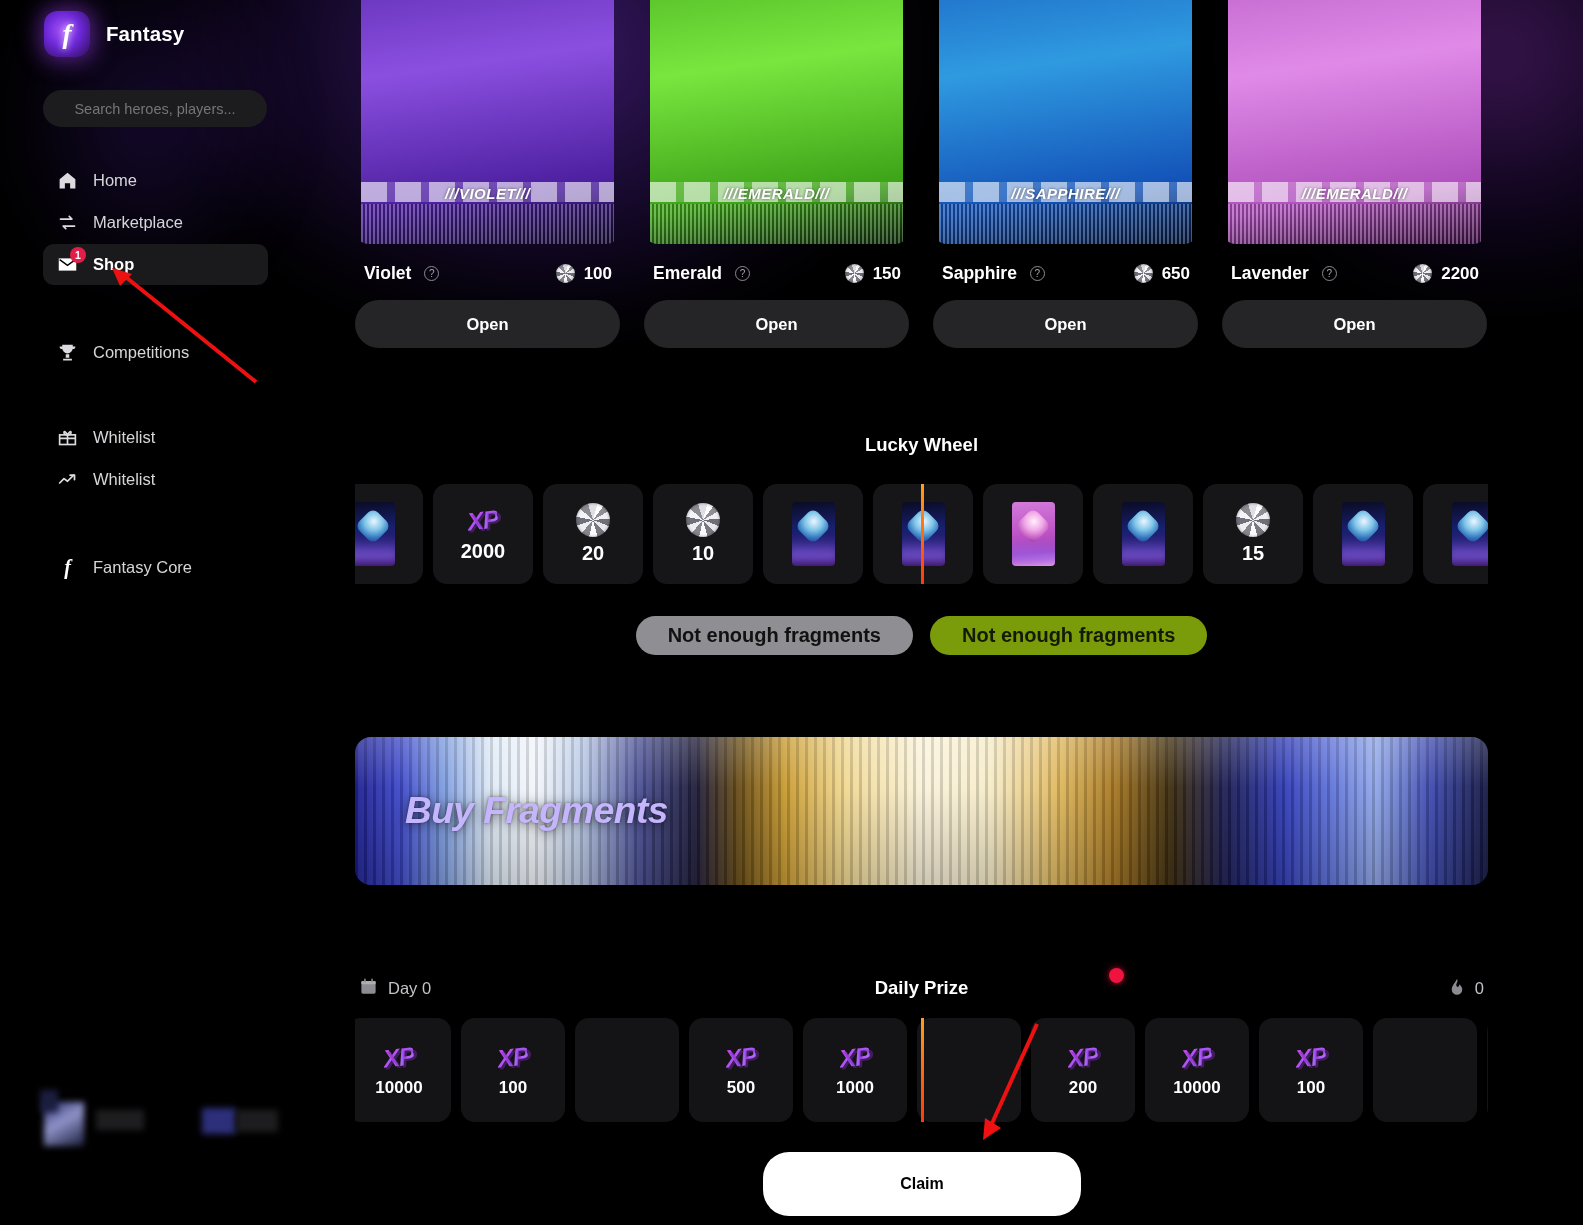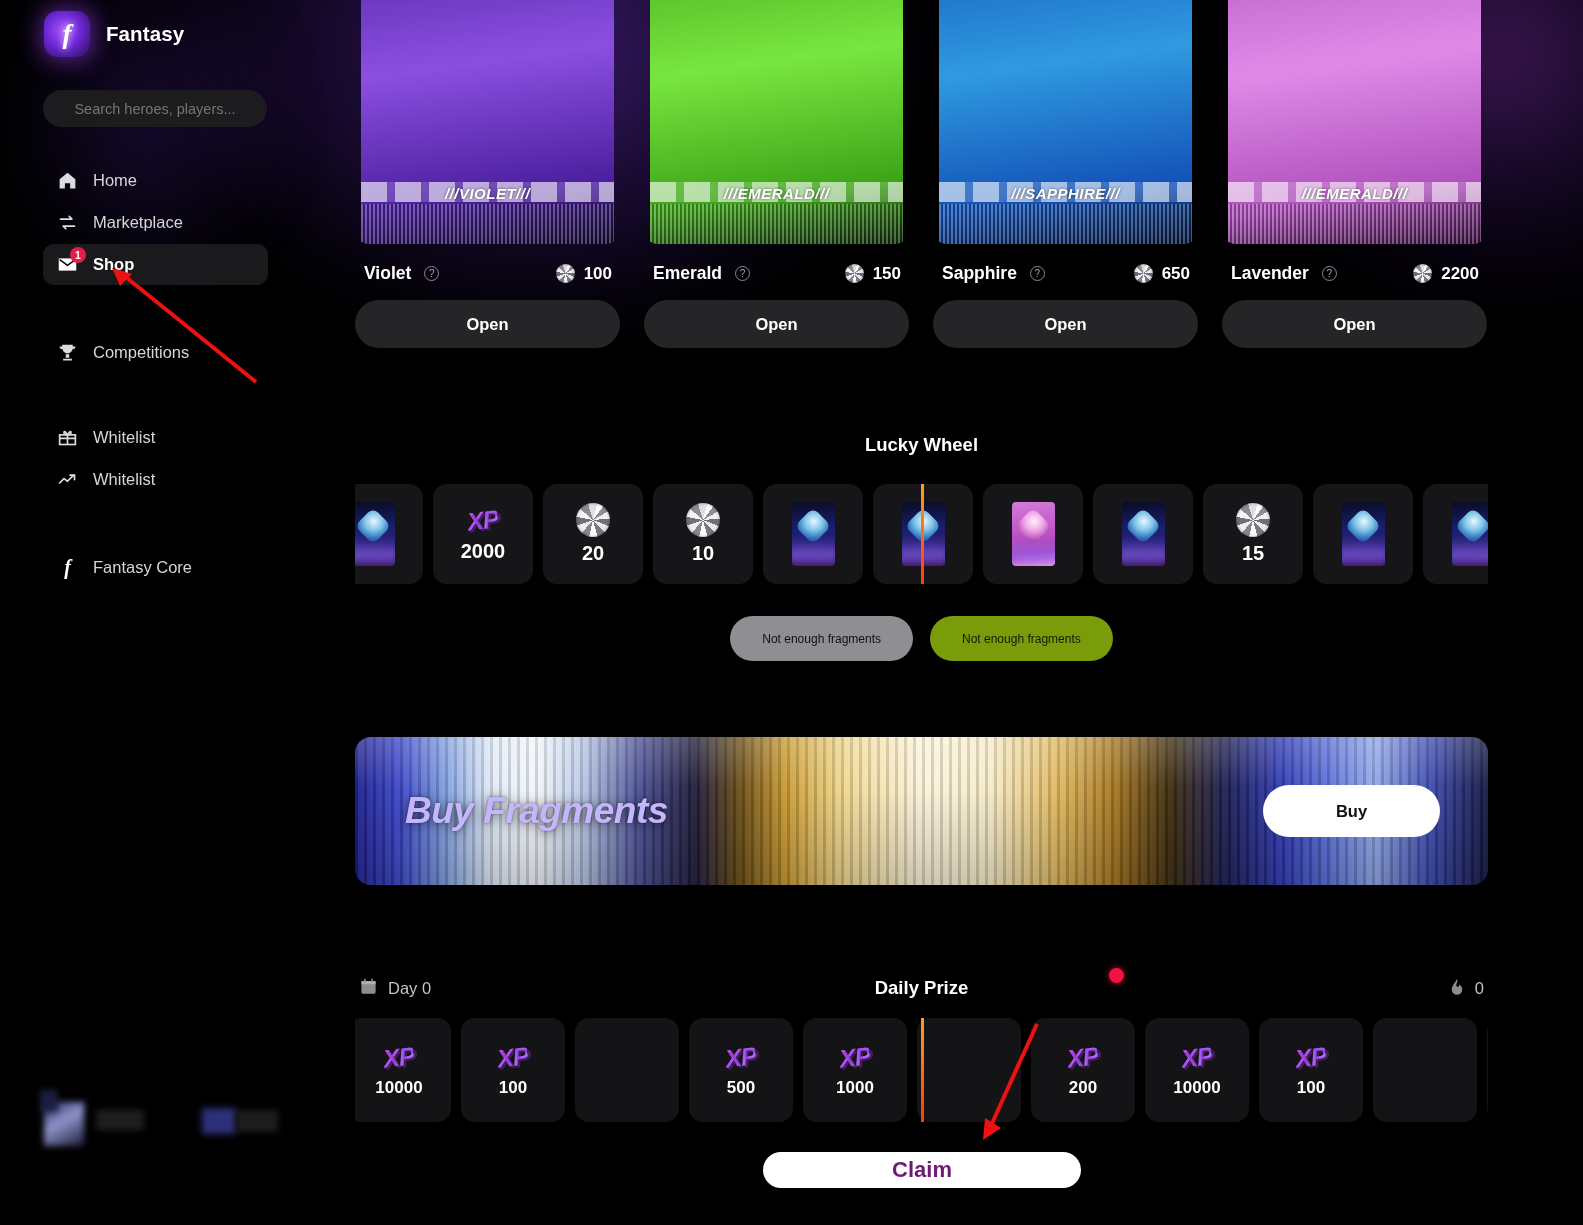--- a/index.html
+++ b/index.html
@@ -174,22 +174,22 @@
     position: absolute; top: 0; width: 3px; height: 100px;
     background: linear-gradient(180deg, #ff9f1c 0%, #ff6a12 50%, #ff3b0a 100%);
     z-index: 6; pointer-events: none;
   }
 
   
   .wheel-btns {
     position: absolute; width: 1133px; display: flex; justify-content: center; gap: 17px;
   }
   .pill {
-    height: 45px; border-radius: 25px; border: none; cursor: pointer;
-    font-size: 12px; font-weight: normal; font-family: "Liberation Sans", sans-serif;
+    height: 39px; border-radius: 25px; border: none; cursor: pointer;
+    font-size: 20px; font-weight: bold; font-family: "Liberation Sans", sans-serif;
     padding: 0 32px;
   }
   .pill.gray { background: #8e8e93; color: #111; }
   .pill.olive { background: #7a9c0b; color: #141a02; }
 
   
   .banner {
     position: absolute; left: 0; width: 1133px; height: 148px; border-radius: 16px;
     overflow: hidden;
   }
@@ -233,22 +233,22 @@
   }
   .prize-item {
     flex: 0 0 104px; height: 104px; border-radius: 14px; background: #141416;
     display: flex; flex-direction: column; align-items: center; justify-content: center;
     gap: 6px; cursor: pointer; position: relative;
   }
   .prize-item .val { font-size: 17px; font-weight: bold; color: #fff; }
   .pointer-line.tall { height: 104px; }
 
   .claim-btn {
-    position: absolute; width: 318px; height: 36px; border-radius: 26px;
-    background: #fff; border: none; color: #701a75; font-size: 22px; font-weight: bold;
+    position: absolute; width: 318px; height: 64px; border-radius: 26px;
+    background: #fff; border: none; color: #000000; font-size: 16px; font-weight: bold;
     cursor: pointer; font-family: "Liberation Sans", sans-serif;
   }
 
   
   .red-dot {
     position: absolute; left: 1109px; top: 968px; width: 15px; height: 15px;
     border-radius: 50%; background: #f0123f; box-shadow: 0 0 7px rgba(240,18,63,.75);
     z-index: 60; pointer-events: none;
   }
   .arrow { position: absolute; z-index: 55; pointer-events: none; }
@@ -489,21 +489,20 @@
       </div>
     <div class="wheel-btns" style="top:616px;">
       <button class="pill gray">Not enough fragments</button>
       <button class="pill olive">Not enough fragments</button>
     </div>
 
     <div class="banner" style="top:737px;">
       <div class="banner-bg"></div>
       <div class="banner-vert"></div>
       <div class="banner-title">Buy Fragments</div>
-      <button class="buy-btn">Buy</button>
     </div>
 
     <div class="daily-head" style="top:977px;">
       <div class="day-label">
         <span>
           <svg width="19" height="19" viewBox="0 0 24 24" fill="none">
               <rect x="3" y="5" width="18" height="16" rx="2" fill="#8c8c92"></rect>
               <rect x="3" y="5" width="18" height="4" rx="1" fill="#aeaeb4"></rect>
               <path d="M7.5 3v3M16.5 3v3" stroke="#8c8c92" stroke-width="2" stroke-linecap="round"></path>
             </svg>

